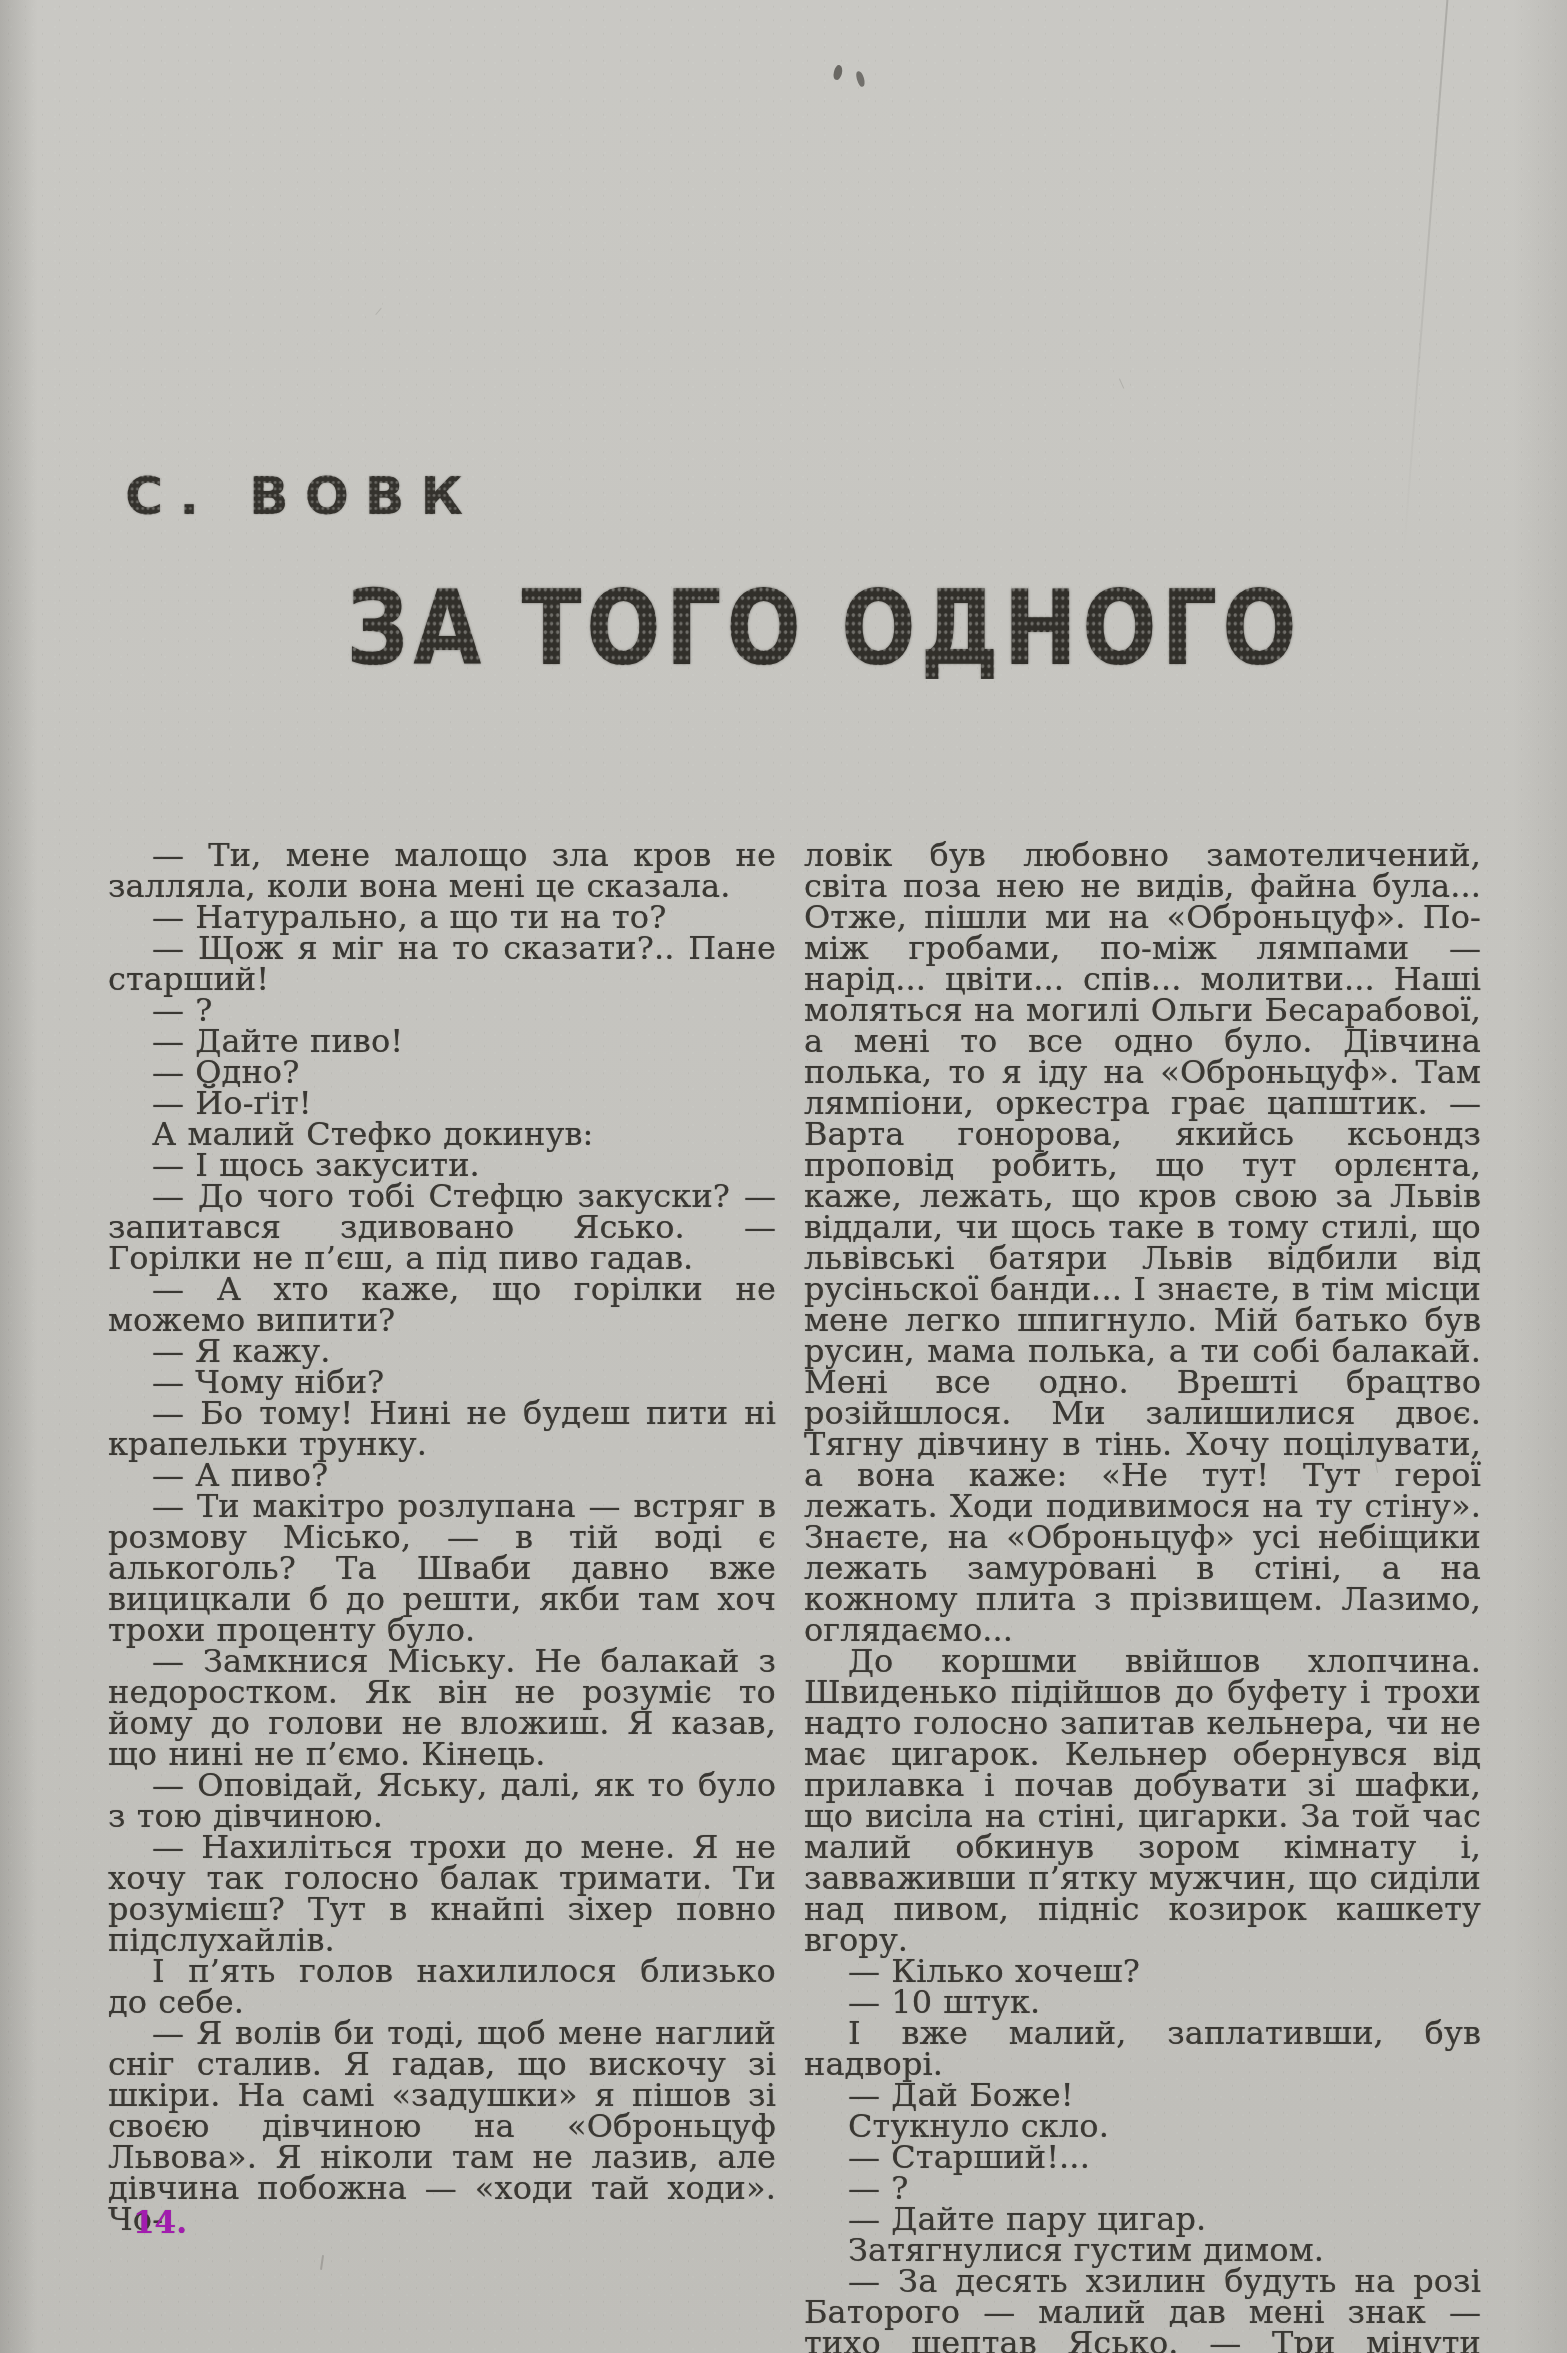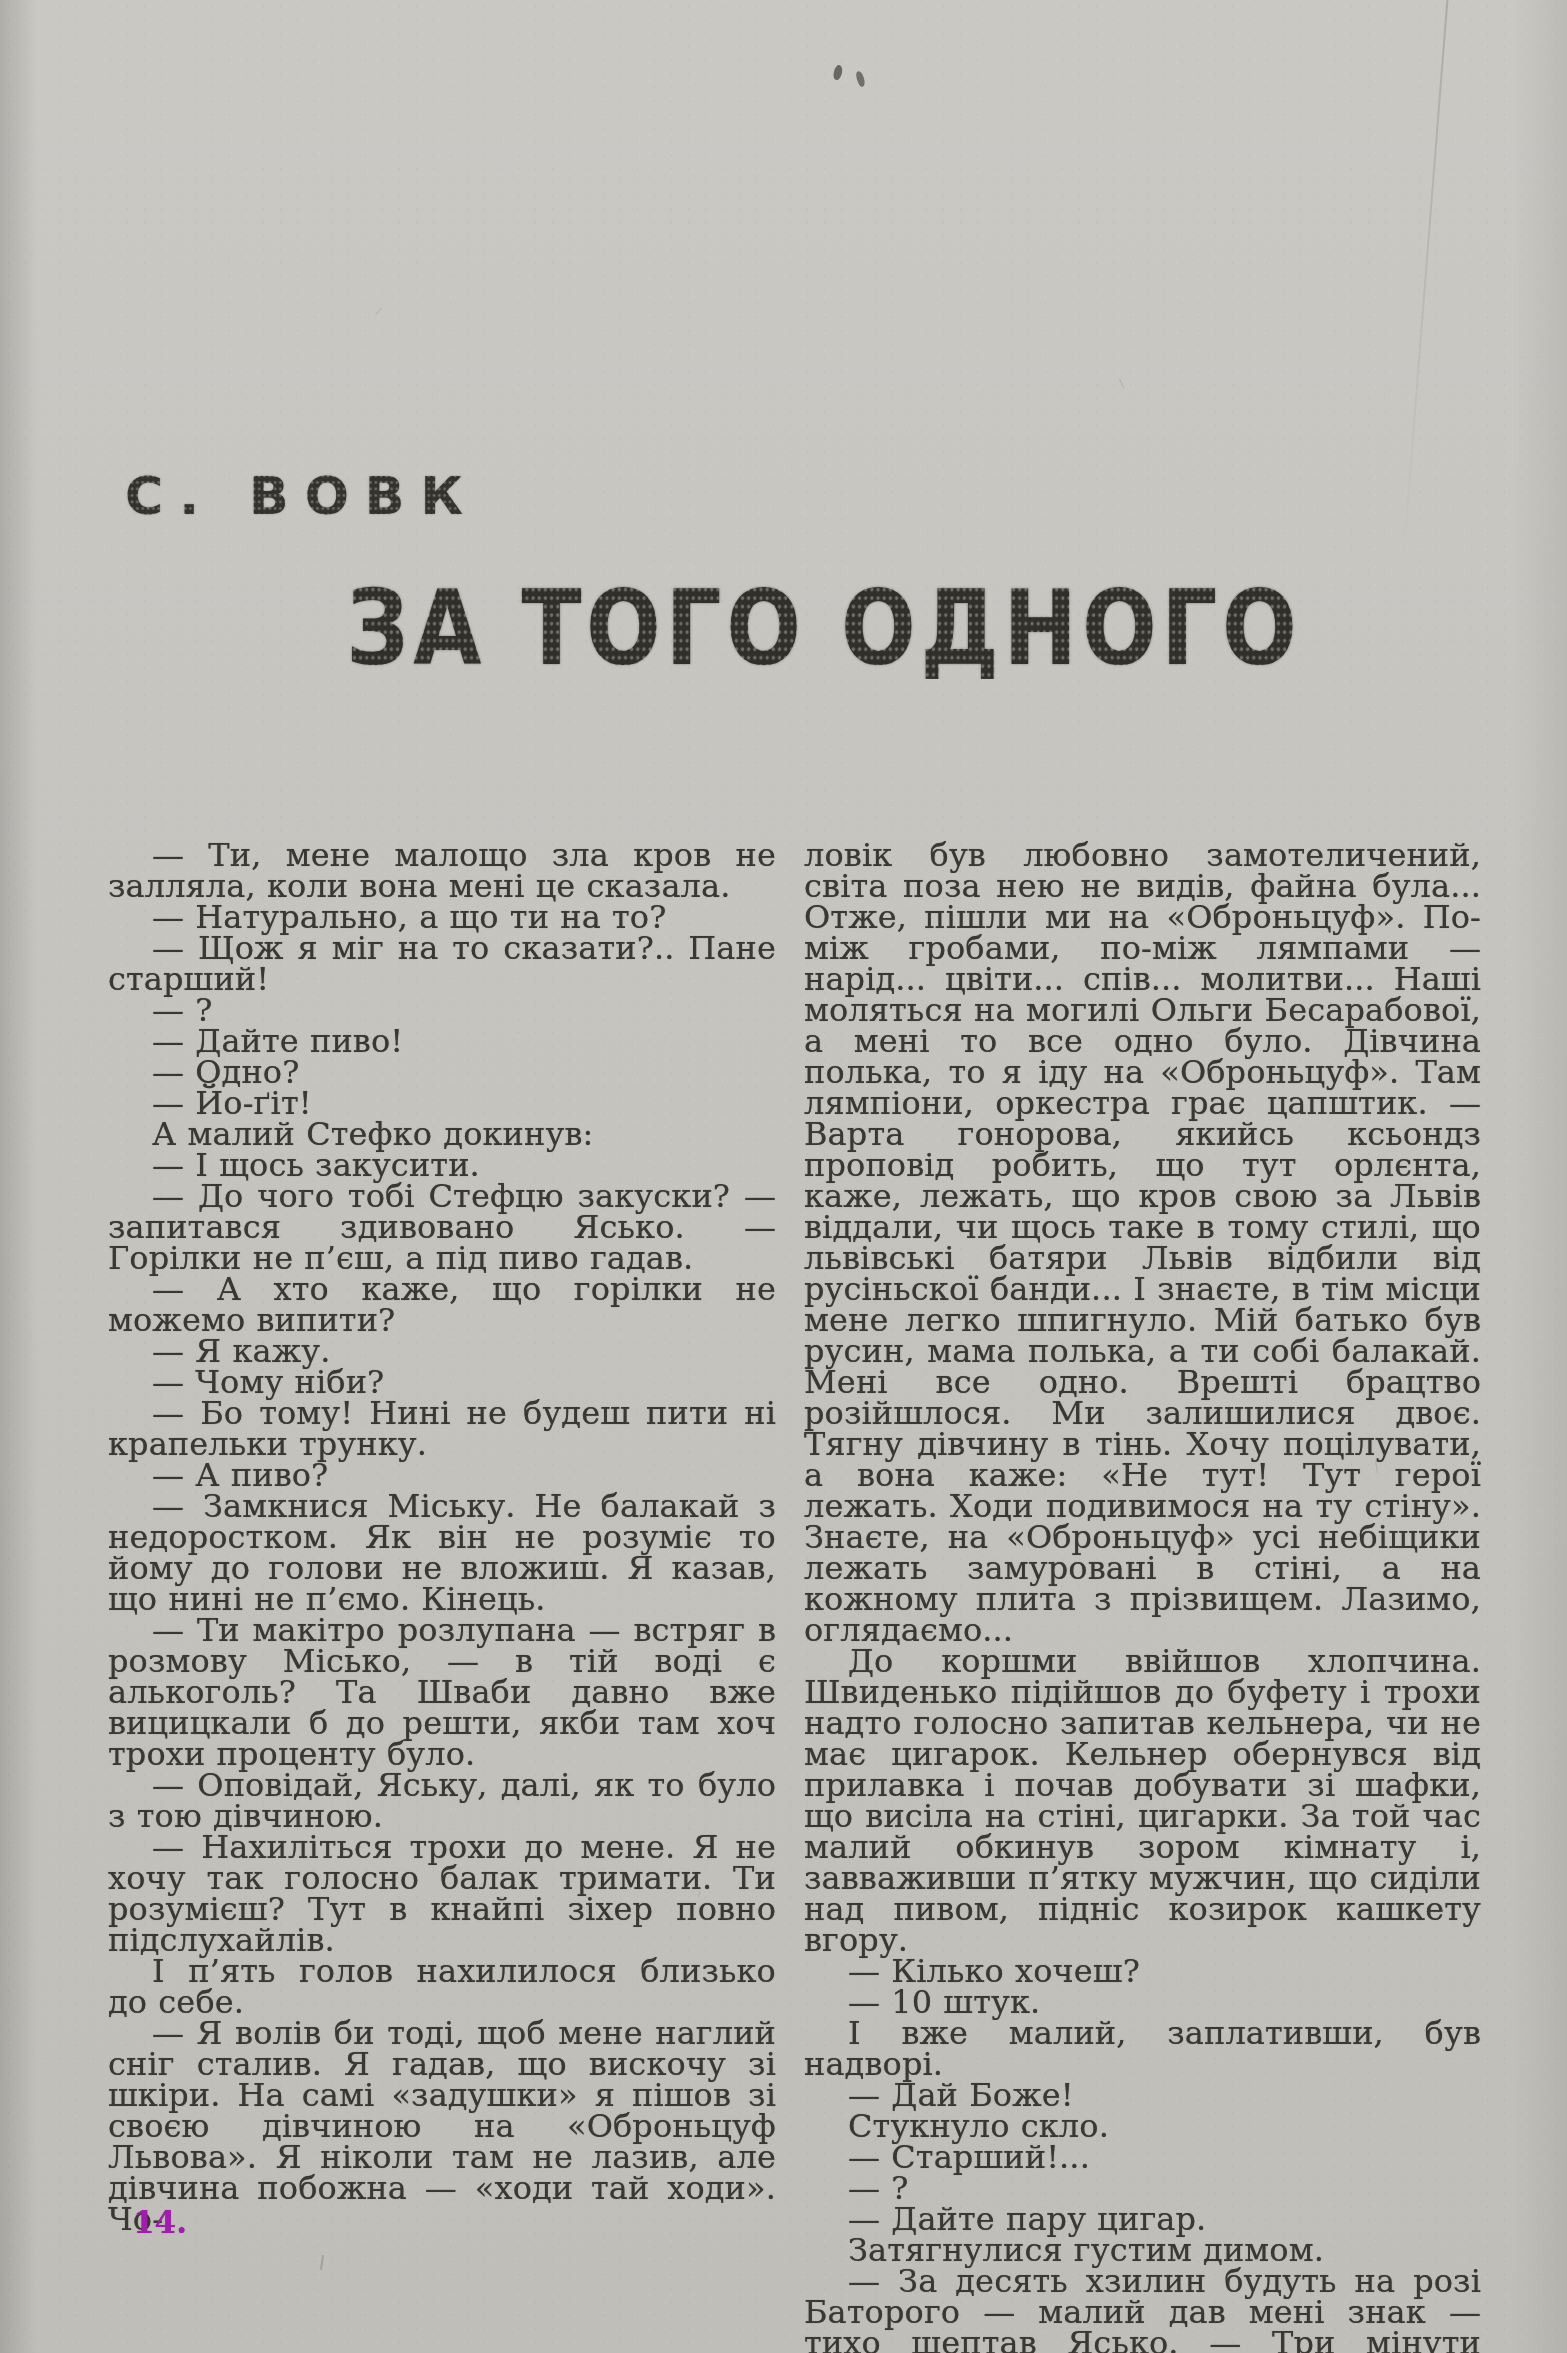--- a/index.html
+++ b/index.html
@@ -163,22 +163,22 @@
       <p class="para">— Одно?</p>
       <p class="para">— Йо-ґіт!</p>
       <p class="para">А малий Стефко докинув:</p>
       <p class="para">— І щось закусити.</p>
       <p class="para">— До чого тобі Стефцю закуски? — запитався здивовано Ясько. — Горілки не п’єш, а під пиво гадав.</p>
       <p class="para">— А хто каже, що горілки не можемо випити?</p>
       <p class="para">— Я кажу.</p>
       <p class="para">— Чому ніби?</p>
       <p class="para">— Бо тому! Нині не будеш пити ні крапельки трунку.</p>
       <p class="para">— А пиво?</p>
+      <p class="para">— Ти макітро розлупана — встряг в розмову Місько, — в тій воді є алькоголь? Та Шваби давно вже вицицкали б до решти, якби там хоч трохи проценту було.</p>
       <p class="para">— Замкнися Міську. Не балакай з недоростком. Як він не розуміє то йому до голови не вложиш. Я казав, що нині не п’ємо. Кінець.</p>
-      <p class="para">— Ти макітро розлупана — встряг в розмову Місько, — в тій воді є алькоголь? Та Шваби давно вже вицицкали б до решти, якби там хоч трохи проценту було.</p>
       <p class="para">— Оповідай, Яську, далі, як то було з тою дівчиною.</p>
       <p class="para">— Нахиліться трохи до мене. Я не хочу так голосно балак тримати. Ти розумієш? Тут в кнайпі зіхер повно підслухайлів.</p>
       <p class="para">І п’ять голов нахилилося близько до себе.</p>
       <p class="para">— Я волів би тоді, щоб мене наглий сніг сталив. Я гадав, що вискочу зі шкіри. На самі «задушки» я пішов зі своєю дівчиною на «Оброньцуф Львова». Я ніколи там не лазив, але дівчина побожна — «ходи тай ходи». Чо-</p>
     </div>
   <div class="col col-right">
     <p class="para no-indent">ловік був любовно замотеличений, світа поза нею не видів, файна була... Отже, пішли ми на «Оброньцуф». По-між гробами, по-між лямпами — нарід... цвіти... спів... молитви... Наші моляться на могилі Ольги Бесарабової, а мені то все одно було. Дівчина полька, то я іду на «Оброньцуф». Там лямпіони, оркестра грає цапштик. — Варта гонорова, якийсь ксьондз проповід робить, що тут орлєнта, каже, лежать, що кров свою за Львів віддали, чи щось таке в тому стилі, що львівські батяри Львів відбили від русіньскої банди... І знаєте, в тім місци мене легко шпигнуло. Мій батько був русин, мама полька, а ти собі балакай. Мені все одно. Врешті брацтво розійшлося. Ми залишилися двоє. Тягну дівчину в тінь. Хочу поцілувати, а вона каже: «Не тут! Тут герої лежать. Ходи подивимося на ту стіну». Знаєте, на «Оброньцуф» усі небіщики лежать замуровані в стіні, а на кожному плита з прізвищем. Лазимо, оглядаємо...</p>
     <div class="plist"><p class="para">До коршми ввійшов хлопчина. Швиденько підійшов до буфету і трохи надто голосно запитав кельнера, чи не має цигарок. Кельнер обернувся від прилавка і почав добувати зі шафки, що висіла на стіні, цигарки. За той час малий обкинув зором кімнату і, завваживши п’ятку мужчин, що сиділи над пивом, підніс козирок кашкету вгору.</p><p class="para">— Кілько хочеш?</p><p class="para">— 10 штук.</p><p class="para">І вже малий, заплативши, був надворі.</p><p class="para">— Дай Боже!</p><p class="para">Стукнуло скло.</p><p class="para">— Старший!...</p><p class="para">— ?</p><p class="para">— Дайте пару цигар.</p><p class="para">Затягнулися густим димом.</p><p class="para">— За десять хзилин будуть на розі Баторого — малий дав мені знак — тихо шептав Ясько. — Три мінути звідтам до нас. Всьо кляпує. Дай Боже!.. Пане старший! Ще пива!</p></div>
   </div>
 </div>

